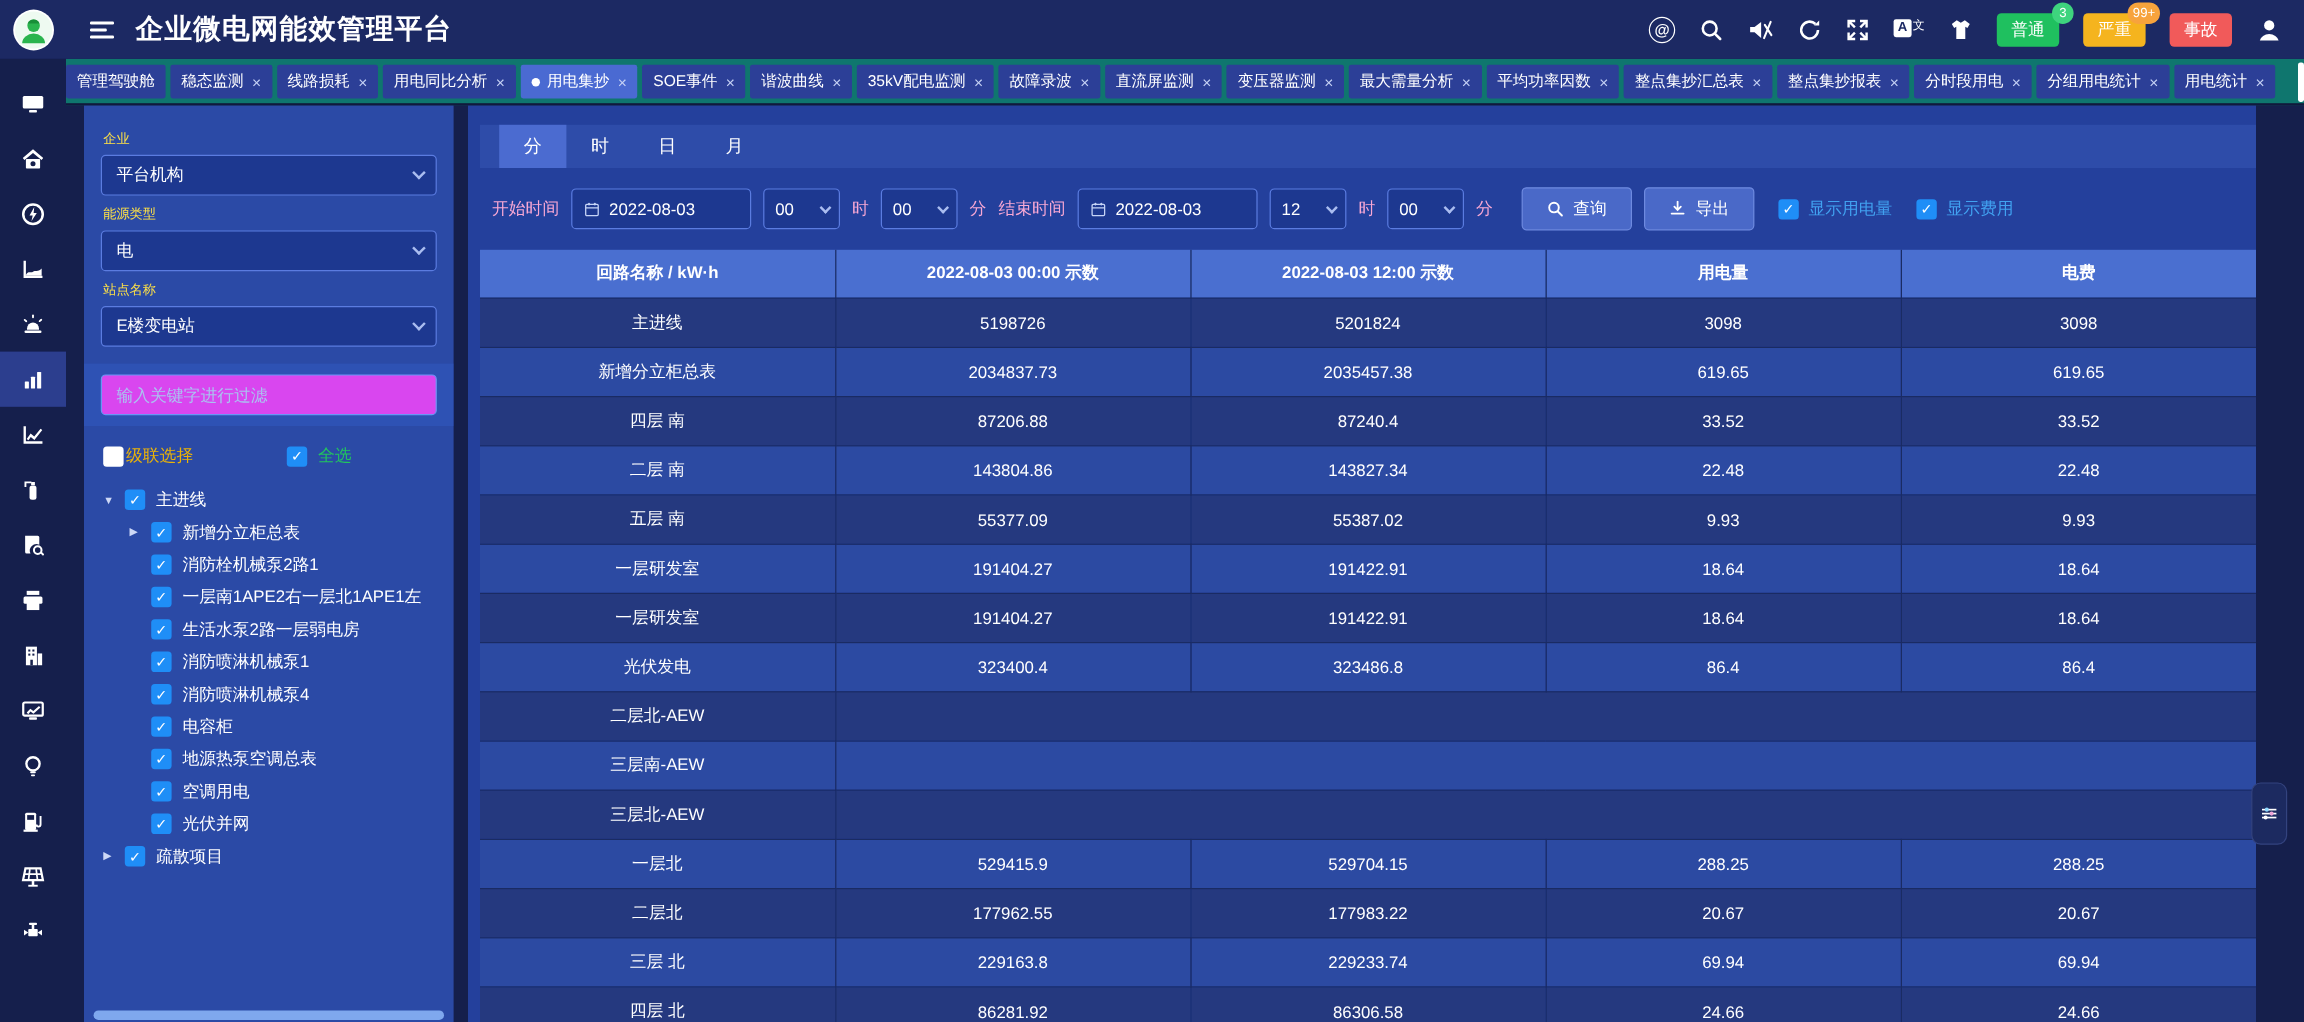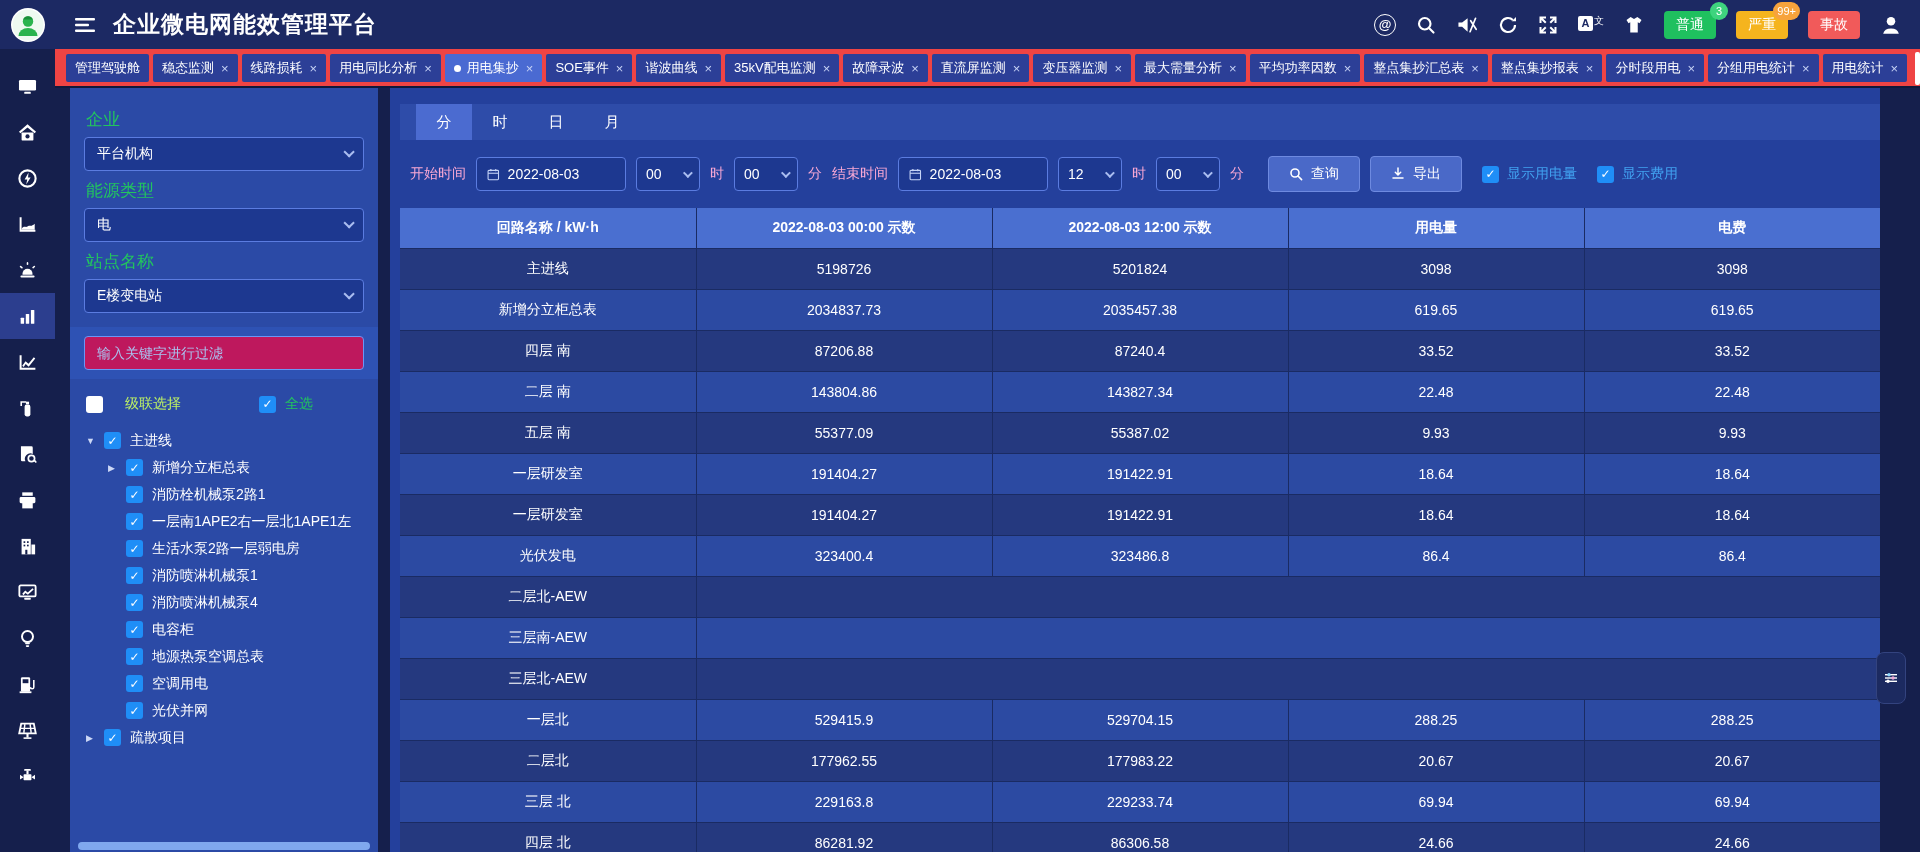--- a/index.html
+++ b/index.html
@@ -26,42 +26,42 @@
 
   
   .body-row { flex:1; display:flex; min-height:0; }
   .rail { width:55px; background:#151f4c; flex:0 0 55px; padding-top:14px; }
   .rail-item { height:46px; display:flex; align-items:center; justify-content:center; cursor:pointer; }
   .rail-item.active { background:#2c3e8e; }
 
   .workspace { flex:1; display:flex; flex-direction:column; min-width:0; }
 
   
-  .tabbar { height:39px; background:#ef4444; position:relative; display:flex; align-items:flex-end; padding:0 8px 4px 11px; gap:4px; overflow:hidden; border-bottom:2px solid #11193c; flex:0 0 39px; }
+  .tabbar { height:39px; background:#0f766e; position:relative; display:flex; align-items:flex-end; padding:0 8px 4px 0; gap:4px; overflow:hidden; border-bottom:2px solid #11193c; flex:0 0 39px; }
   .tab { height:28px; background:#2c3f97; border-radius:2px; color:#fff; font-size:13px; display:flex; align-items:center; padding:0 9px; cursor:pointer; white-space:nowrap; }
   .tab.active { background:#4a6ad2;justify-content:center; }
   .tab-dot { width:7px; height:7px; border-radius:50%; background:#fff; margin-right:6px; }
   .tab-close { margin-left:7px; color:#c6d2f5; font-size:13px; line-height:1; }
   .tab-scrollbar { position:absolute; right:0; top:3px; width:5px; height:33px; background:#fff; border-radius:2px; }
 
   
   .content-row { flex:1; display:flex; background:#151f4c; min-height:0; position:relative; }
 
   
   .sidebar { width:308px; flex:0 0 308px; margin-left:15px; margin-right:12px; background:#2b4aa6; position:relative; padding:12px 14px 0 14px; overflow:hidden; }
-  .fld-label { color:#22c55e; font-size:17px; margin:8px 0 6px 2px; }
+  .fld-label { color:#fde047; font-size:11px; margin:8px 0 6px 2px; }
   .selbox { height:34px; border:1px solid #5b7ce0; border-radius:4px; background:#1d3890; color:#fff; font-size:14px; display:flex; align-items:center; padding:0 12px; cursor:pointer; }
   .selbox .chev { margin-left:auto; width:8px; height:8px; border:solid #aabdf0; border-width:0 2px 2px 0; transform:rotate(45deg) translateY(-3px); }
   .filter-band { margin:14px -14px 0 -14px; background:#2e52b4; padding:9px 14px; }
-  .filter-input { width:100%; height:34px; background:#be185d; border:1px solid #6a96f5; border-radius:4px; color:#fff; font-size:14px; padding:0 12px; outline:none; font-family:inherit; }
+  .filter-input { width:100%; height:34px; background:#d946ef; border:1px solid #6a96f5; border-radius:4px; color:#fff; font-size:14px; padding:0 12px; outline:none; font-family:inherit; }
   .filter-input::placeholder { color:#aac2f0; }
   .cascade-row { display:flex; align-items:center; margin-top:16px; padding:0 2px; }
   .cbx { width:17px; height:17px; border-radius:3px; background:#1f8ef7; color:#fff; font-size:12px; display:inline-flex; align-items:center; justify-content:center; flex:0 0 17px; cursor:pointer; }
   .cbx.empty { background:#fff; }
-  .cascade-label { color:#bef264; font-size:14px; margin-left:22px; }
+  .cascade-label { color:#eab308; font-size:14px; margin-left:2px; }
   .selall { margin-left:78px; display:flex; align-items:center; }
   .selall-label { color:#22c55e; font-size:14px; margin-left:9px; cursor:pointer; }
   .tree { margin-top:14px; }
   .tree-row { display:flex; align-items:center; height:27px; cursor:pointer; }
   .caret { width:18px; color:#cdd8f6; font-size:9px; flex:0 0 18px; }
   .tree-label { color:#fff; font-size:14px; margin-left:9px; white-space:nowrap; }
   .sb-hscroll { position:absolute; left:8px; right:8px; bottom:2px; height:8px; background:#7fa8ee; border-radius:4px; }
 
   
   .main { flex:1; background:#24409c; margin-right:40px; display:flex; flex-direction:column; min-width:0; padding-left:10px; }

